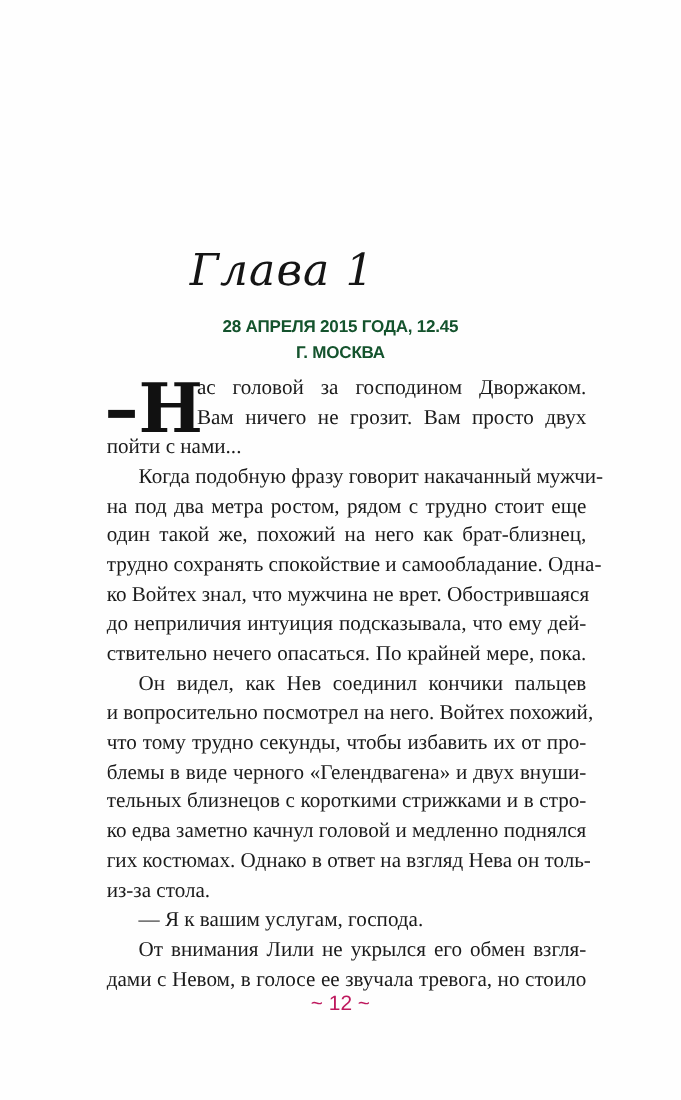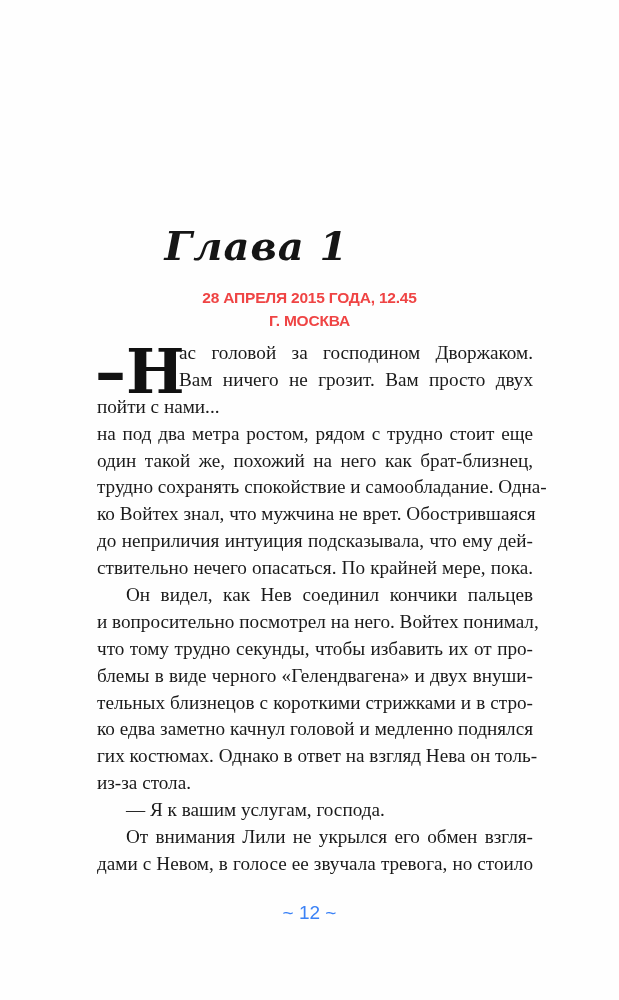--- a/index.html
+++ b/index.html
@@ -1,72 +1,73 @@
 <!DOCTYPE html>
 <html><head>
 <meta charset="utf-8">
 <style>
   html, body { margin: 0; padding: 0; background: #ffffff; }
   body { width: 619px; height: 1000px; position: relative; overflow: hidden; color: #111111; }
   .page { position: absolute; left: 0; top: 0; width: 619px; height: 1000px; background: #fefefe; }
   .chapter-title {
     position: absolute; left: 0; width: 513px; top: 222px; text-align: center;
     font-family: "DejaVu Serif", serif; font-size: 40px; letter-spacing: 1px; color: #151515;
-    font-style: italic; line-height: 48px; font-weight: bold;
+    font-style: italic; line-height: 48px;
   }
   .chapter-meta {
     position: absolute; left: 0; width: 619px; top: 286px; text-align: center;
     font-family: "Liberation Sans", sans-serif; font-weight: bold; font-size: 15.5px;
-    line-height: 23px; color: #ef4444; letter-spacing: -0.2px;
+    line-height: 23px; color: #14532d; letter-spacing: -0.2px;
   }
   .body-text {
     position: absolute; left: 97px; width: 436px; top: 340px;
     font-family: "Liberation Serif", serif; font-size: 19.2px; color: #1a1a1a;
   }
   .line {
     display: block; height: 26.9px; line-height: 26.9px; white-space: nowrap;
     text-align: justify; text-align-last: justify;
   }
   .line.last { text-align-last: left; }
   .line.indent { padding-left: 29px; }
   .line.dropped { padding-left: 82px; }
   .dropcap {
     position: absolute; left: -2px; top: 4px;
     font-family: "DejaVu Serif", serif; font-weight: bold; font-size: 62px; line-height: 56px; color: #111;
   }
   .page-number {
     position: absolute; left: 0; width: 619px; top: 902px; text-align: center;
-    font-family: "Liberation Sans", sans-serif; font-size: 19px; color: #3b82f6;
+    font-family: "Liberation Sans", sans-serif; font-size: 19px; color: #be185d;
   }
 </style>
 </head>
 <body>
 
 <div class="page">
 
   <div class="chapter-title">Глава 1</div>
 
   <div class="chapter-meta">
     <div>28 АПРЕЛЯ 2015 ГОДА, 12.45</div>
     <div>Г. МОСКВА</div>
   </div>
 
   <div class="body-text">
     <span class="dropcap">–Н</span>
     <span class="line dropped">ас головой за господином Дворжаком.</span>
     <span class="line dropped">Вам ничего не грозит. Вам просто двух</span>
     <span class="line last">пойти с нами...</span>
+    <span class="line indent">Когда подобную фразу говорит накачанный мужчи-</span>
     <span class="line">на под два метра ростом, рядом с трудно стоит еще</span>
     <span class="line">один такой же, похожий на него как брат-близнец,</span>
     <span class="line">трудно сохранять спокойствие и самообладание. Одна-</span>
     <span class="line">ко Войтех знал, что мужчина не врет. Обострившаяся</span>
     <span class="line">до неприличия интуиция подсказывала, что ему дей-</span>
     <span class="line">ствительно нечего опасаться. По крайней мере, пока.</span>
     <span class="line indent">Он видел, как Нев соединил кончики пальцев</span>
-    <span class="line">и вопросительно посмотрел на него. Войтех понимал,</span>
+    <span class="line">и вопросительно посмотрел на него. Войтех похожий,</span>
     <span class="line">что тому трудно секунды, чтобы избавить их от про-</span>
     <span class="line">блемы в виде черного «Гелендвагена» и двух внуши-</span>
     <span class="line">тельных близнецов с короткими стрижками и в стро-</span>
     <span class="line">ко едва заметно качнул головой и медленно поднялся</span>
     <span class="line">гих костюмах. Однако в ответ на взгляд Нева он толь-</span>
     <span class="line last">из-за стола.</span>
     <span class="line indent last">— Я к вашим услугам, господа.</span>
     <span class="line indent">От внимания Лили не укрылся его обмен взгля-</span>
     <span class="line">дами с Невом, в голосе ее звучала тревога, но стоило</span>
   </div>

